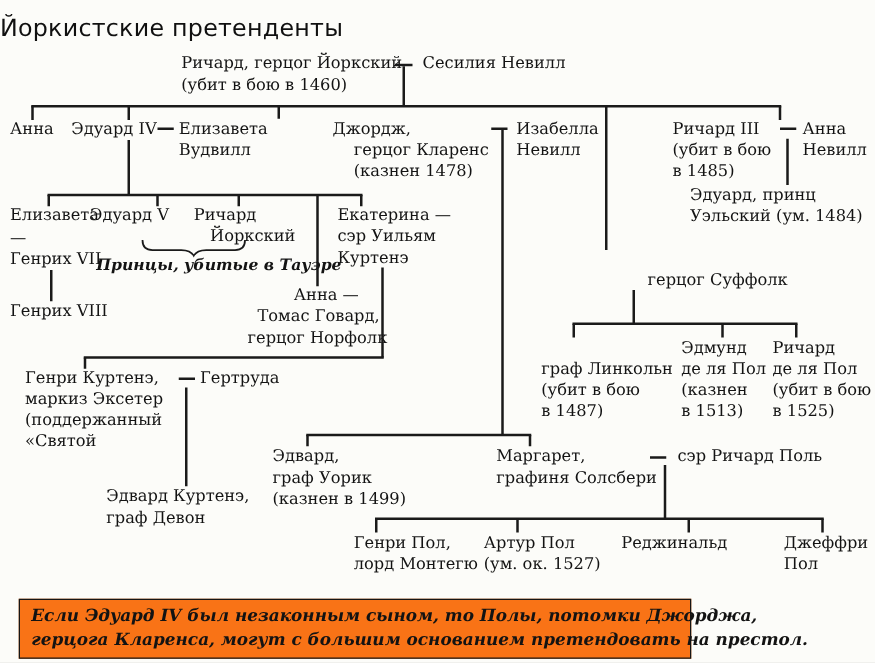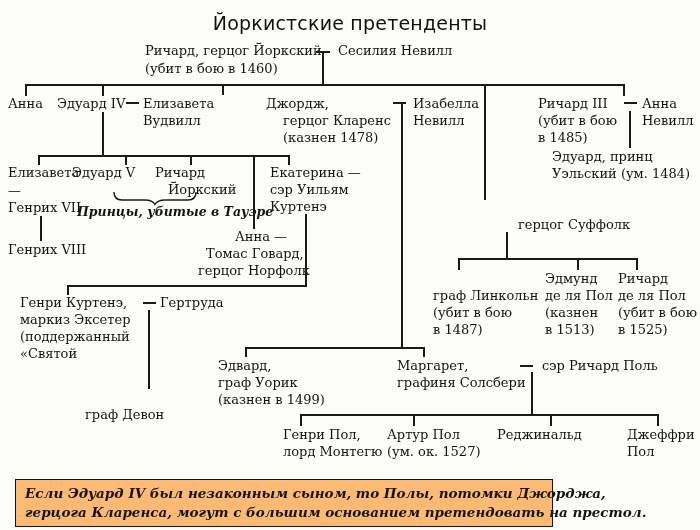--- a/index.html
+++ b/index.html
@@ -1,28 +1,28 @@
 <!DOCTYPE html>
 <html><head>
 <meta charset="utf-8">
 <style>
   html,body{margin:0;padding:0;background:#e8e8e4;}
   #page{position:relative;width:700px;height:530px;background:#fcfcf9;overflow:hidden;
         font-family:"DejaVu Serif",serif;color:#131313;}
-  .title{position:absolute;left:0;right:0;text-align:center;
+  .title{position:absolute;left:0;right:0;text-align:left;
          font-family:"DejaVu Sans","Liberation Sans",sans-serif;
          font-size:19px;letter-spacing:.2px;color:#101010;}
   .t{position:absolute;font-size:13px;line-height:13px;white-space:nowrap;}
   .it{font-style:italic;font-weight:bold;font-size:12.5px;}
   .hl,.vl,.dash{position:absolute;background:#1a1a1a;}
   .hl{height:2px;}
   .vl{width:2px;}
   .dash{height:2px;}
   #notebox{position:absolute;left:15px;top:479px;width:538px;height:48px;
-           box-sizing:border-box;border:1.6px solid #161616;background:#fdba74;
+           box-sizing:border-box;border:1.6px solid #161616;background:#f97316;
            padding:4px 9px;}
   #notebox .nline{font-style:italic;font-weight:bold;font-size:13.5px;line-height:19px;white-space:nowrap;}
   svg{position:absolute;overflow:visible;}
 </style>
 </head>
 <body>
 
 <div id="page">
 
   <div class="title" style="top:12px">Йоркистские претенденты</div>
@@ -74,20 +74,21 @@
   <div class="t" style="left:618px;top:272px">Ричард</div>
   <div class="t" style="left:618px;top:289px">де ля Пол</div>
   <div class="t" style="left:618px;top:306px">(убит в бою</div>
   <div class="t" style="left:618px;top:323px">в 1525)</div>
 
   <div class="t" style="left:20px;top:296px">Генри Куртенэ,</div>
   <div class="t" style="left:20px;top:313px">маркиз Эксетер</div>
   <div class="t" style="left:20px;top:330px">(поддержанный</div>
   <div class="t" style="left:20px;top:347px">«Святой</div>
   <div class="t" style="left:160px;top:296px">Гертруда</div>
+  <div class="t" style="left:85px;top:391px">Эдвард Куртенэ,</div>
   <div class="t" style="left:85px;top:408px">граф Девон</div>
 
   <div class="t" style="left:218px;top:359px">Эдвард,</div>
   <div class="t" style="left:218px;top:376px">граф Уорик</div>
   <div class="t" style="left:218px;top:393px">(казнен в 1499)</div>
   <div class="t" style="left:397px;top:359px">Маргарет,</div>
   <div class="t" style="left:397px;top:376px">графиня Солсбери</div>
   <div class="t" style="left:542px;top:359px">сэр Ричард Поль</div>
   <div class="t" style="left:283px;top:428px">Генри Пол,</div>
   <div class="t" style="left:283px;top:445px">лорд Монтегю</div>

